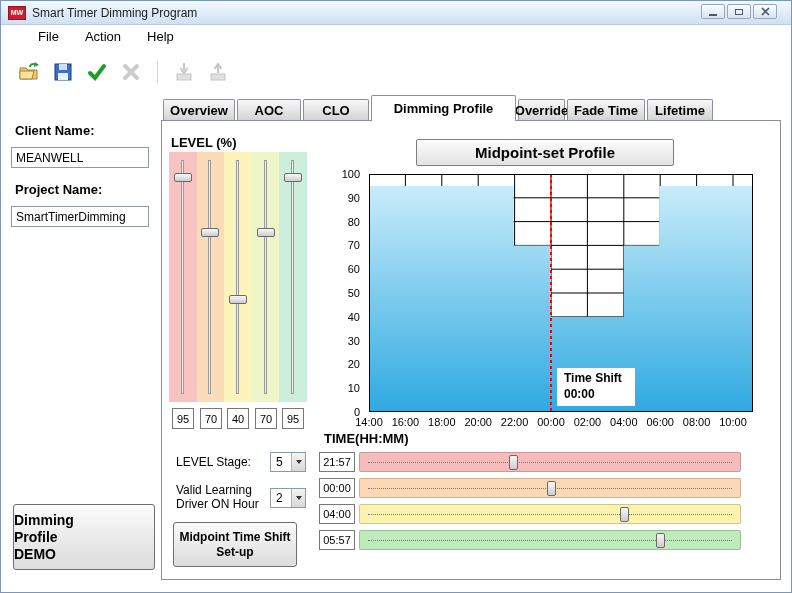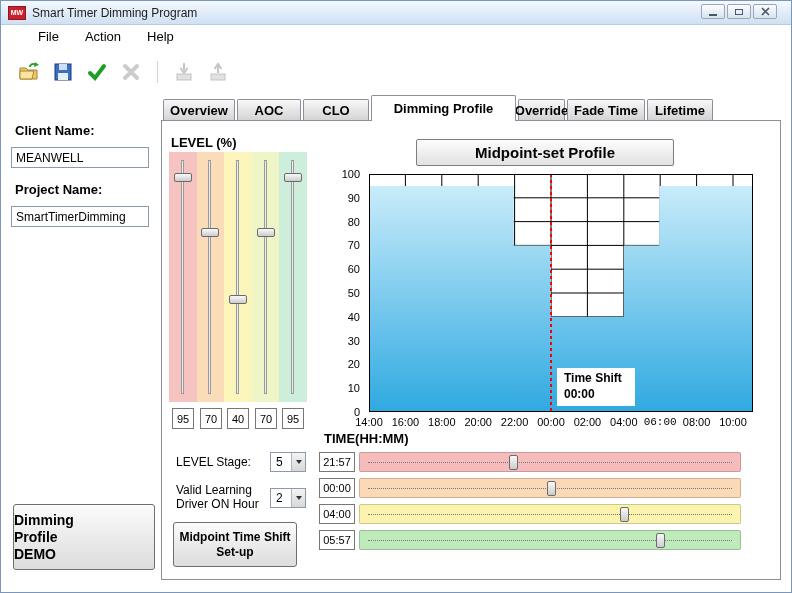--- a/index.html
+++ b/index.html
@@ -286,21 +286,21 @@
         </svg></div>
     <div class="xlabels" id="xlabels">
         <span class="xlab" style="left: 0px;">14:00</span>
         <span class="xlab" style="left: 36.4px;">16:00</span>
         <span class="xlab" style="left: 72.8px;">18:00</span>
         <span class="xlab" style="left: 109.2px;">20:00</span>
         <span class="xlab" style="left: 145.6px;">22:00</span>
         <span class="xlab" style="left: 182px;">00:00</span>
         <span class="xlab" style="left: 218.4px;">02:00</span>
         <span class="xlab" style="left: 254.8px;">04:00</span>
-        <span class="xlab" style="left: 291.2px; font-family: Liberation Mono, monospace;">06:00</span>
+        <span class="xlab" style="left: 291.2px;">06:00</span>
         <span class="xlab" style="left: 327.6px;">08:00</span>
         <span class="xlab" style="left: 364px;">10:00</span>
       </div>
 
     <div class="tshift">
       <div>Time Shift</div>
       <div>00:00</div>
     </div>
 
     <span class="time-title">TIME(HH:MM)</span>

